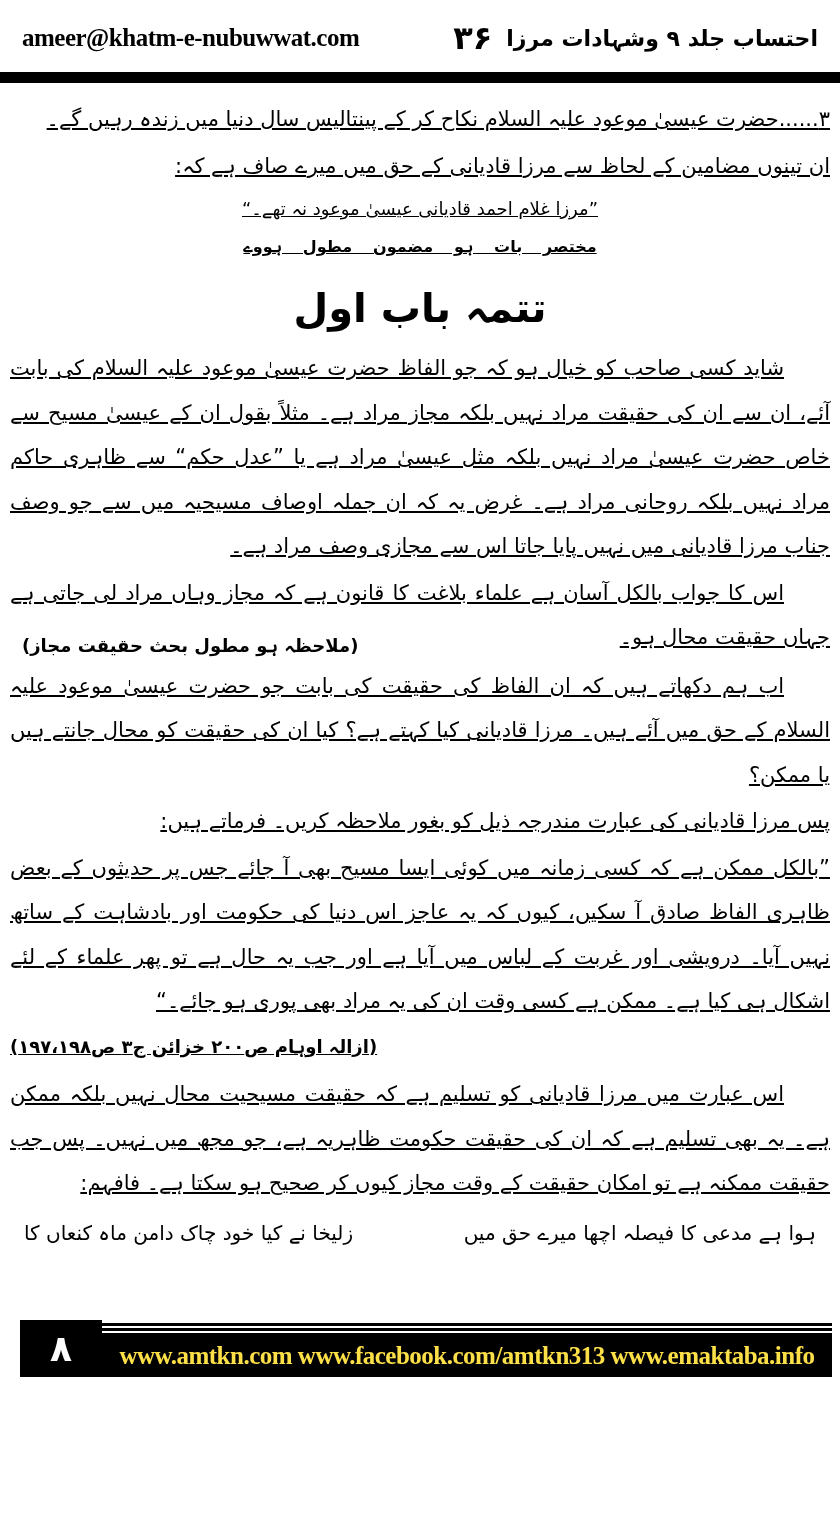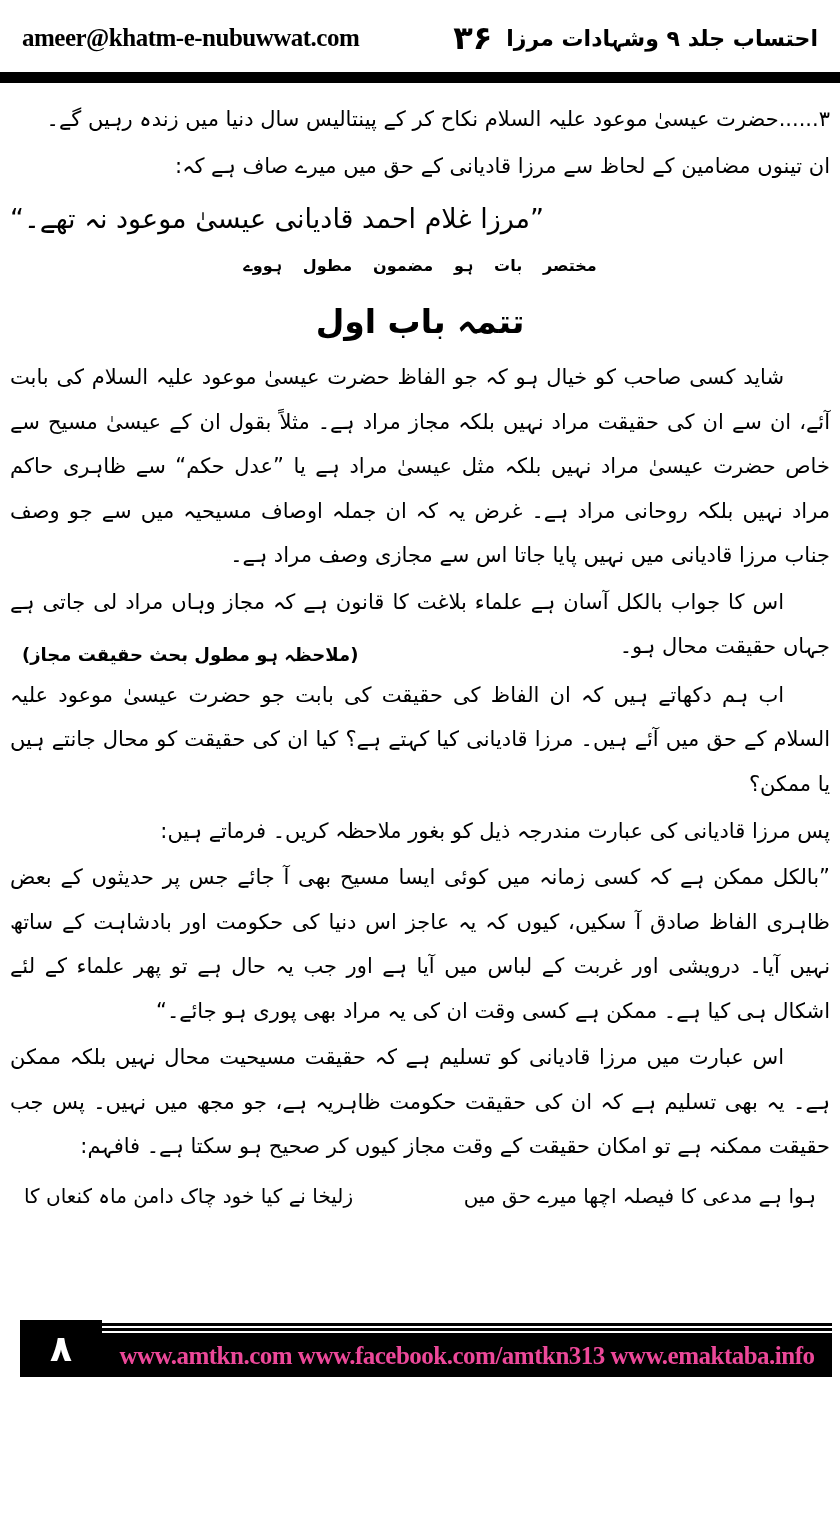--- a/index.html
+++ b/index.html
@@ -27,33 +27,33 @@
   .hdr-title{
     font-size:22px;font-weight:bold;direction:rtl;
   }
   .rule{height:11px;background:#000;margin-top:6px;}
 
   
   .main{
     flex:1;padding:12px 10px 0 10px;overflow:hidden;
     font-size:21px;line-height:2.12;
   }
-  .main p{margin:2px 0;}
+  .main p{margin:2px 0;text-decoration:underline;}
   .u{direction:rtl;unicode-bidi:embed;text-align:justify;}
   .noindent{text-indent:0;}
   .indent{text-indent:46px;}
   .rt{text-align:right;}
-  .quote-line{text-align:left;font-size:27px;margin:4px 0;}
+  .quote-line{text-align:center;font-size:18px;margin:4px 0;}
   .moral{
     text-align:center;font-weight:bold;word-spacing:0.95em;
     font-size:16px;margin:8px 0 10px 0;
   }
   .sec-head{
     direction:rtl;text-align:center;font-weight:bold;
-    font-size:33px;margin:16px 0 10px 0;line-height:1.4;
+    font-size:40px;margin:16px 0 10px 0;line-height:1.4;
   }
   .with-note{position:relative;padding-bottom:2px;}
   .margin-note{
     position:absolute;left:4px;bottom:4px;
     font-size:18px;font-weight:bold;text-indent:0;line-height:1.4;margin-left:8px;
   }
   .ref-line{
     direction:rtl;text-align:left;font-size:18px;font-weight:bold;
     margin:4px 0 6px 0 !important;
   }
@@ -80,21 +80,21 @@
     height:12px;flex:0 0 12px;
     background:linear-gradient(to bottom,
       #000 0px,#000 3px,
       #fff 3px,#fff 5px,
       #000 5px,#000 8px,
       #fff 8px,#fff 10px,
       #000 10px,#000 12px);
   }
   .links{
     flex:1;display:flex;align-items:center;justify-content:center;
-    color:#ec4899;font-family:"Liberation Serif",serif;font-weight:bold;
+    color:#fde047;font-family:"Liberation Serif",serif;font-weight:bold;
     font-size:25px;letter-spacing:-0.5px;direction:ltr;white-space:nowrap;
   }
 </style>
 </head>
 <body>
 
 <div class="page">
 
   <header class="hdr">
     <span class="hdr-email">ameer@khatm-e-nubuwwat.com</span>
@@ -115,20 +115,21 @@
     <p class="u indent">شاید کسی صاحب کو خیال ہو کہ جو الفاظ حضرت عیسیٰ موعود علیہ السلام کی بابت آئے، ان سے ان کی حقیقت مراد نہیں بلکہ مجاز مراد ہے۔ مثلاً بقول ان کے عیسیٰ مسیح سے خاص حضرت عیسیٰ مراد نہیں بلکہ مثل عیسیٰ مراد ہے یا ”عدل حکم“ سے ظاہری حاکم مراد نہیں بلکہ روحانی مراد ہے۔ غرض یہ کہ ان جملہ اوصاف مسیحیہ میں سے جو وصف جناب مرزا قادیانی میں نہیں پایا جاتا اس سے مجازی وصف مراد ہے۔</p>
 
     <p class="u indent with-note">
       <span>اس کا جواب بالکل آسان ہے علماء بلاغت کا قانون ہے کہ مجاز وہاں مراد لی جاتی ہے جہاں حقیقت محال ہو۔</span>
       <span class="margin-note">(ملاحظہ ہو مطول بحث حقیقت مجاز)</span>
     </p>
 
     <p class="u indent">اب ہم دکھاتے ہیں کہ ان الفاظ کی حقیقت کی بابت جو حضرت عیسیٰ موعود علیہ السلام کے حق میں آئے ہیں۔ مرزا قادیانی کیا کہتے ہے؟ کیا ان کی حقیقت کو محال جانتے ہیں یا ممکن؟</p>
     <p class="u noindent rt">پس مرزا قادیانی کی عبارت مندرجہ ذیل کو بغور ملاحظہ کریں۔ فرماتے ہیں:</p>
     <p class="u noindent">”بالکل ممکن ہے کہ کسی زمانہ میں کوئی ایسا مسیح بھی آ جائے جس پر حدیثوں کے بعض ظاہری الفاظ صادق آ سکیں، کیوں کہ یہ عاجز اس دنیا کی حکومت اور بادشاہت کے ساتھ نہیں آیا۔ درویشی اور غربت کے لباس میں آیا ہے اور جب یہ حال ہے تو پھر علماء کے لئے اشکال ہی کیا ہے۔ ممکن ہے کسی وقت ان کی یہ مراد بھی پوری ہو جائے۔“</p>
+    <p class="u ref-line">(ازالہ اوہام ص۲۰۰ خزائن ج۳ ص۱۹۷،۱۹۸)</p>
     <p class="u indent">اس عبارت میں مرزا قادیانی کو تسلیم ہے کہ حقیقت مسیحیت محال نہیں بلکہ ممکن ہے۔ یہ بھی تسلیم ہے کہ ان کی حقیقت حکومت ظاہریہ ہے، جو مجھ میں نہیں۔ پس جب حقیقت ممکنہ ہے تو امکان حقیقت کے وقت مجاز کیوں کر صحیح ہو سکتا ہے۔ فافہم:</p>
 
     <div class="couplet">
       <span>ہوا ہے مدعی کا فیصلہ اچھا میرے حق میں</span>
       <span>زلیخا نے کیا خود چاک دامن ماہ کنعاں کا</span>
     </div>
   </main>
 
   <footer class="ftr">
     <div class="pagebox">۸</div>

